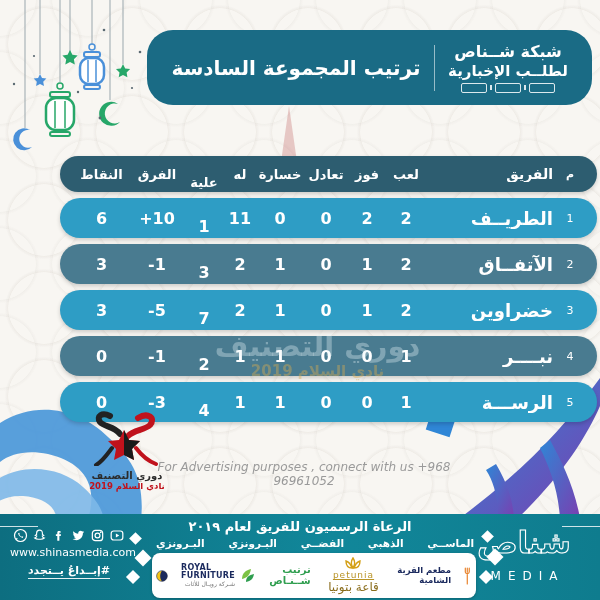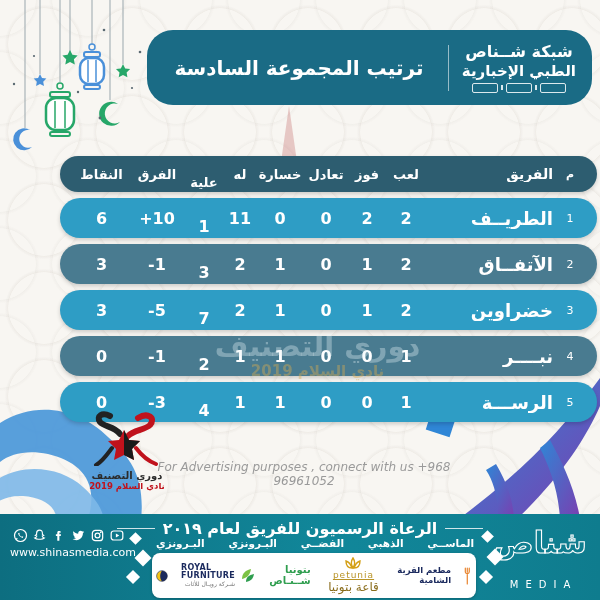--- a/index.html
+++ b/index.html
@@ -5,21 +5,21 @@
   html,body{margin:0;padding:0;background:#ddd;}
   .canvas{position:relative;width:600px;height:600px;overflow:hidden;background:#f8f6f2;
     font-family:"DejaVu Sans","Liberation Sans",sans-serif;}
   .canvas::before{content:"";position:absolute;inset:0;pointer-events:none;
     background-image:radial-gradient(circle, transparent 57%, rgba(160,148,135,.10) 58%, transparent 63%),
                      radial-gradient(circle, transparent 57%, rgba(160,148,135,.07) 58%, transparent 63%);
     background-size:88px 88px,88px 88px;background-position:0 0,44px 44px;}
   
   .hdr{position:absolute;left:147px;top:30px;width:445px;height:75px;background:#1a6b85;
     border-radius:26px;display:flex;flex-direction:row;direction:rtl;align-items:center;
-    padding:0 16px;box-sizing:border-box;z-index:5;}
+    padding:0 24px;box-sizing:border-box;z-index:5;}
   .brand{display:flex;flex-direction:column;align-items:center;color:#fff;line-height:1.22;}
   .brand .b1{font-size:16px;font-weight:bold;}
   .brand .b2{font-size:15px;font-weight:bold;}
   .brand-boxes{display:flex;align-items:center;gap:3px;margin-top:3px;}
   .bb{width:24px;height:8px;border:1px solid rgba(255,255,255,.85);border-radius:2px;}
   .bd{width:2px;height:5px;background:rgba(255,255,255,.85);}
   .hdr-sep{width:1px;height:46px;background:rgba(255,255,255,.55);margin:0 13px;}
   .hdr-title{flex:1;text-align:center;color:#fff;font-size:20px;font-weight:bold;}
   
   .deco-tl{position:absolute;left:0;top:0;z-index:4;}
@@ -59,21 +59,21 @@
   .club .c2{font-size:8.5px;font-weight:bold;color:#c0121c;}
   
   .ads{position:absolute;left:138px;top:458px;width:332px;text-align:center;z-index:3;}
   .ads .ar{direction:rtl;font-size:10.5px;color:#8b8b8b;}
   .ads .ar .phone{direction:ltr;unicode-bidi:embed;font-weight:bold;color:#7d7d7d;}
   .ads .en{font-size:12px;color:#9a9a9a;margin-top:2px;font-style:italic;}
   
   .footer{position:absolute;left:0;bottom:0;width:600px;height:86px;z-index:6;
     background:linear-gradient(90deg,#0d6e80,#11879a 55%,#0f7c8e);color:#fff;}
   .sp-title{position:absolute;top:5px;left:0;width:100%;display:flex;align-items:center;
-    justify-content:center;gap:8px;font-size:16px;font-weight:bold;}
+    justify-content:space-between;gap:8px;font-size:13px;font-weight:bold;}
   .sp-line{width:38px;height:1px;background:rgba(255,255,255,.8);}
   .tiers{position:absolute;top:23px;left:156px;width:318px;direction:rtl;display:flex;
     justify-content:space-between;font-size:10.5px;font-weight:bold;}
   .spbox{position:absolute;top:39px;left:152px;width:324px;height:45px;background:#fff;
     border-radius:8px;display:flex;align-items:center;box-shadow:0 1px 3px rgba(0,0,0,.25);
     padding:2px 4px;box-sizing:border-box;}
   .sp{flex:1;display:flex;align-items:center;justify-content:center;gap:13px;height:100%;
     overflow:hidden;}
   .sp .stack{display:flex;flex-direction:column;line-height:1.05;}
   .royal-name{font-size:8px;font-weight:bold;color:#1b2a5e;letter-spacing:.3px;}
@@ -85,24 +85,24 @@
   .pet-sub{font-size:12px;color:#8a6d1c;direction:rtl;}
   .sham{direction:rtl;font-size:8.5px;font-weight:bold;color:#1b2a5e;text-align:right;line-height:1.15;}
   
   .social{position:absolute;left:10px;top:14px;width:118px;text-align:center;}
   .icons{display:flex;justify-content:center;gap:4px;align-items:center;}
   .site{font-size:11px;margin-top:3px;}
   .tag{direction:rtl;font-size:11px;font-weight:bold;margin-top:3px;display:inline-block;
     border-bottom:1px solid rgba(255,255,255,.9);padding-bottom:1px;}
   .wdi{position:absolute;background:#fff;transform:rotate(45deg);}
   
-  .media{position:absolute;right:8px;top:12px;width:104px;text-align:center;}
+  .media{position:absolute;right:24px;top:12px;width:104px;text-align:center;}
   .media .cal{font-size:30px;line-height:1.1;color:transparent;-webkit-text-stroke:1.1px #fff;
     font-weight:bold;}
-  .media .mw{font-size:10px;letter-spacing:7px;margin-top:20px;padding-left:7px;}
+  .media .mw{font-size:12px;letter-spacing:7px;margin-top:10px;padding-left:7px;}
 </style>
 </head>
 <body>
 
 <div class="canvas">
 
   <svg class="deco-tl" width="190" height="165" viewBox="0 0 190 165">
     <g stroke="#9aa7ad" stroke-width="1" fill="none">
       <line x1="60" y1="0" x2="60" y2="82"></line>
         <line x1="92" y1="0" x2="92" y2="44"></line>
@@ -142,21 +142,21 @@
       <circle cx="132" cy="88" r="1.1"></circle>
         <circle cx="14" cy="84" r="1.2"></circle>
       </g>
   </svg>
 
   <div class="spike"></div>
 
   <div class="hdr">
     <div class="brand">
       <span class="b1">شبكة شــناص</span>
-      <span class="b2">الطبي الإخبارية</span>
+      <span class="b2">لطلــب الإخبارية</span>
       <span class="brand-boxes">
         <span class="bb"></span>
           <span class="bd"></span>
           <span class="bb"></span>
           <span class="bd"></span>
           <span class="bb"></span>
       </span>
     </div>
     <div class="hdr-sep"></div>
     <div class="hdr-title">ترتيب المجموعة السادسة</div>
@@ -308,21 +308,21 @@
           <span class="royal-name">FURNITURE</span>
           <span class="royal-sub">شـركة رويـال للأثاث</span>
         </span>
       </div>
       <div class="sp">
         <svg width="18" height="18" viewBox="0 0 18 18">
           <path d="M4 12 C4 6 8 3 13 2 C12 8 9 11 4 12Z" fill="#7cc244"></path>
           <path d="M8 15 C8 10 11 8 16 7 C15 12 13 14 8 15Z" fill="#2f9e4f"></path>
         </svg>
         <span class="maa">
-          <span>بتونيا</span><br>
+          <span>ترتيب</span><br>
           <span>شــنـاص</span>
         </span>
       </div>
       <div class="sp">
         <span class="stack" style="align-items:center;">
           <svg width="22" height="14" viewBox="0 0 22 14">
             <path d="M11 1 C13 4 13 8 11 11 C9 8 9 4 11 1Z" fill="none" stroke="#d4a017" stroke-width="1.4"></path>
             <path d="M4 4 C7 5 9 8 10 11 C6 11 4 8 4 4Z" fill="none" stroke="#d4a017" stroke-width="1.4"></path>
             <path d="M18 4 C15 5 13 8 12 11 C16 11 18 8 18 4Z" fill="none" stroke="#d4a017" stroke-width="1.4"></path>
           </svg>
@@ -358,20 +358,21 @@
           <rect x="2.5" y="2.5" width="11" height="11" rx="3.2" fill="none" stroke="#fff" stroke-width="1.3"></rect>
           <circle cx="8" cy="8" r="2.6" fill="none" stroke="#fff" stroke-width="1.3"></circle>
           <circle cx="11.4" cy="4.6" r="0.9" fill="#fff"></circle>
         </svg>
         <svg width="16" height="15" viewBox="0 0 16 16">
           <rect x="1.8" y="3.2" width="12.4" height="9.6" rx="2.6" fill="none" stroke="#fff" stroke-width="1.3"></rect>
           <path d="M6.8 5.8 L10.4 8 L6.8 10.2Z" fill="#fff"></path>
         </svg>
       </div>
       <div class="site">www.shinasmedia.com</div>
+      <div><span class="tag">#إبــداعُ يــتجدد</span></div>
     </div>
 
     <div class="wdi" style="left:131px;top:20px;width:9px;height:9px;"></div>
     <div class="wdi" style="left:137px;top:38px;width:12px;height:12px;"></div>
     <div class="wdi" style="left:128px;top:58px;width:10px;height:10px;"></div>
     <div class="wdi" style="left:483px;top:18px;width:9px;height:9px;"></div>
     <div class="wdi" style="left:489px;top:37px;width:12px;height:12px;"></div>
     <div class="wdi" style="left:481px;top:58px;width:10px;height:10px;"></div>
 
     <div class="media">

